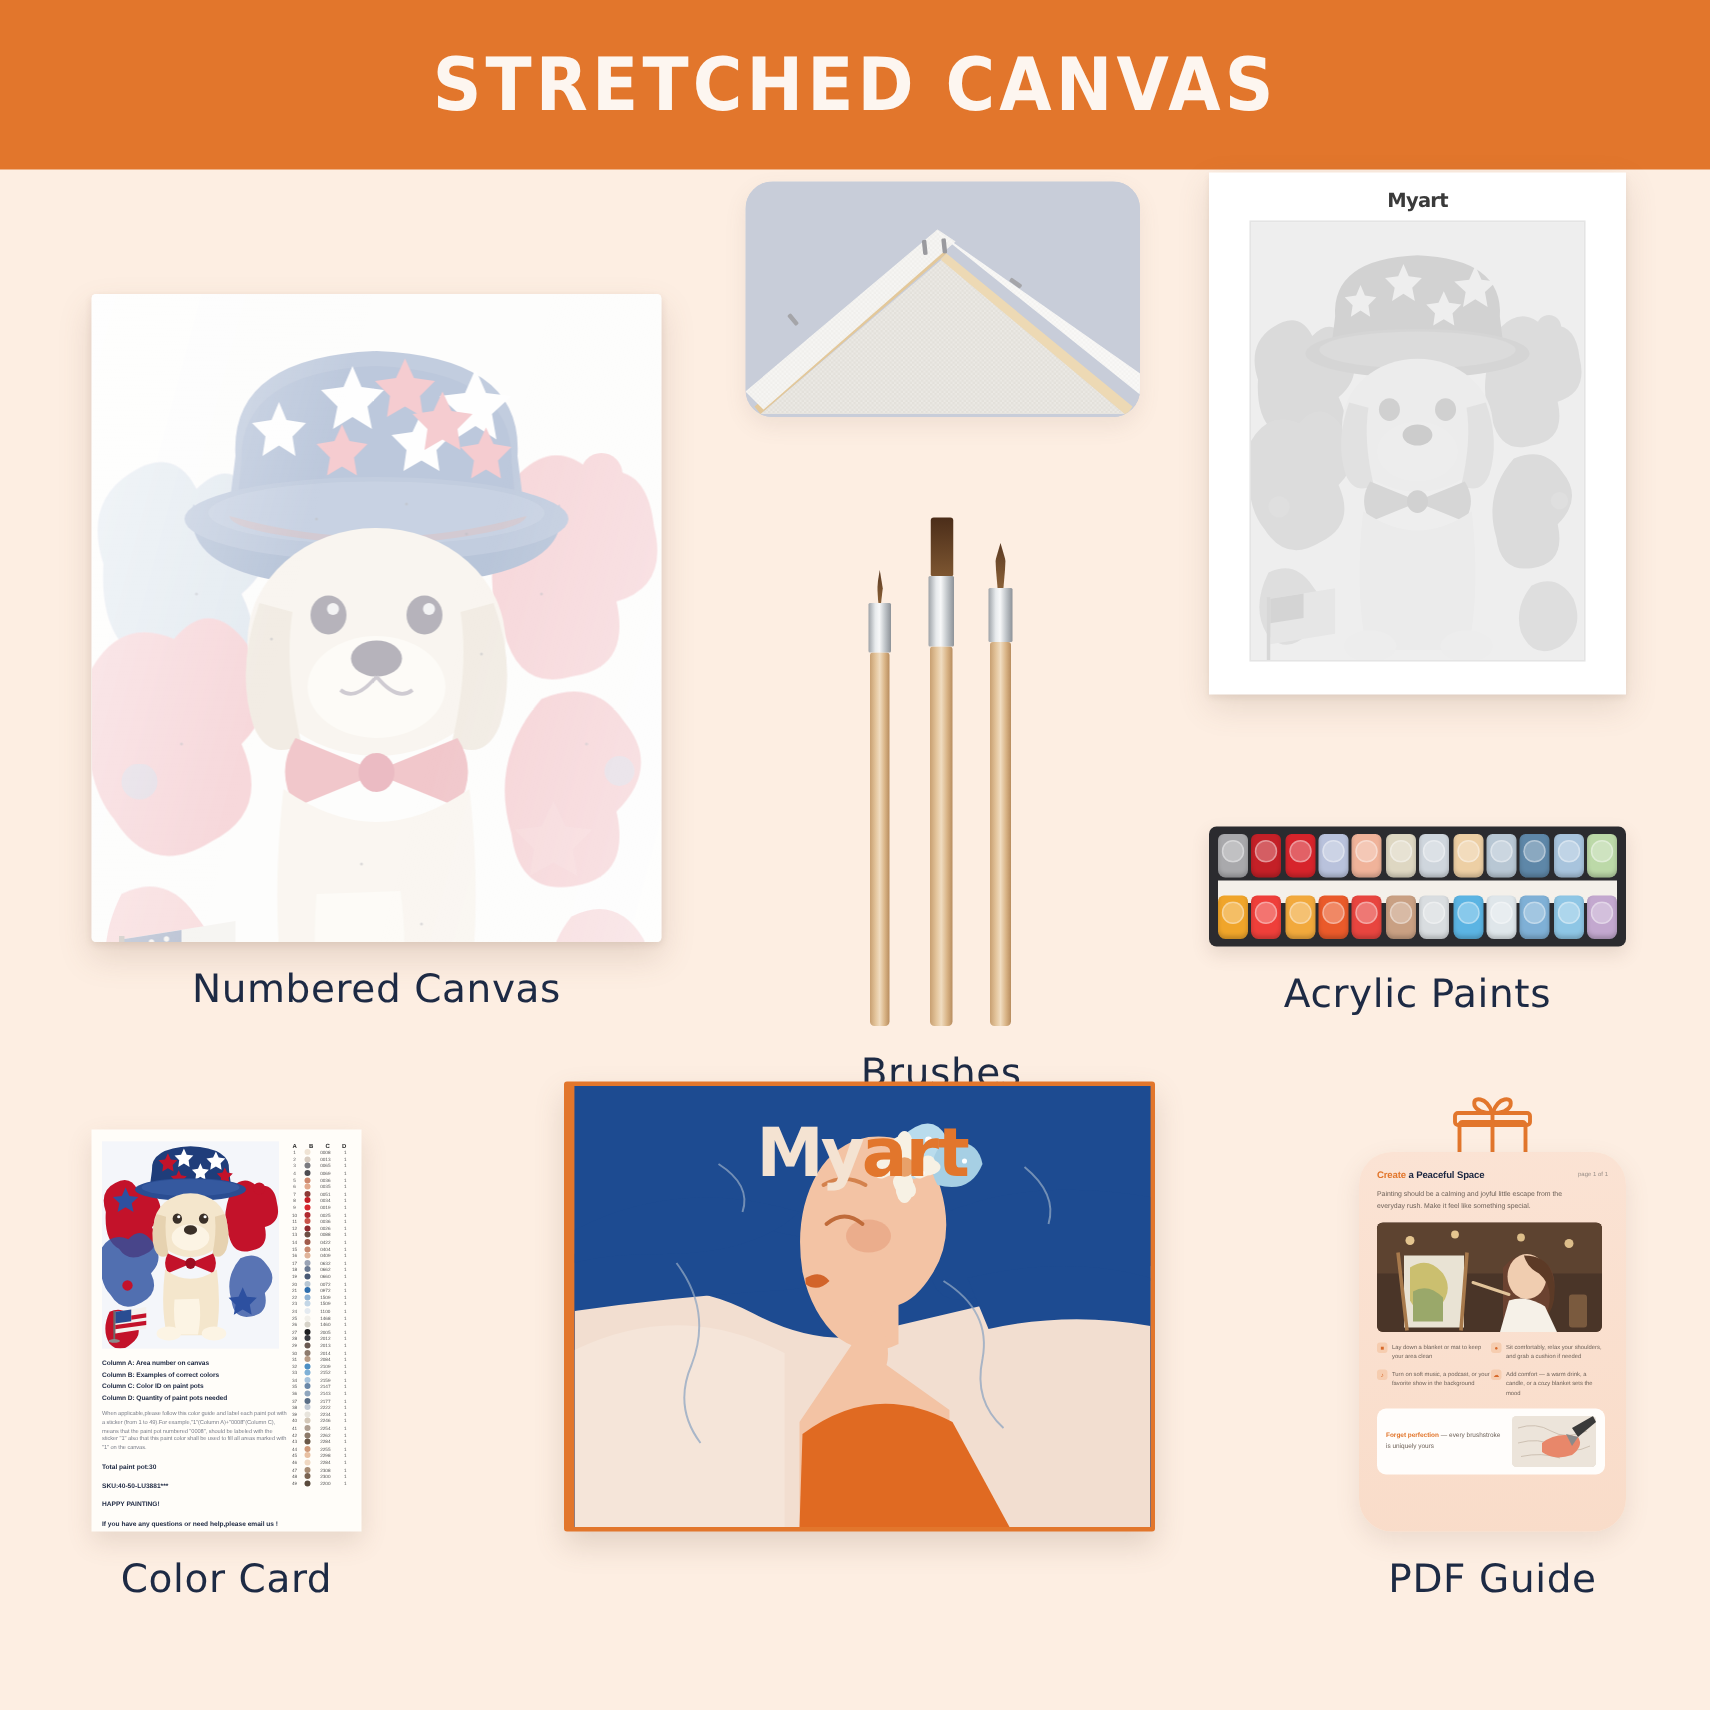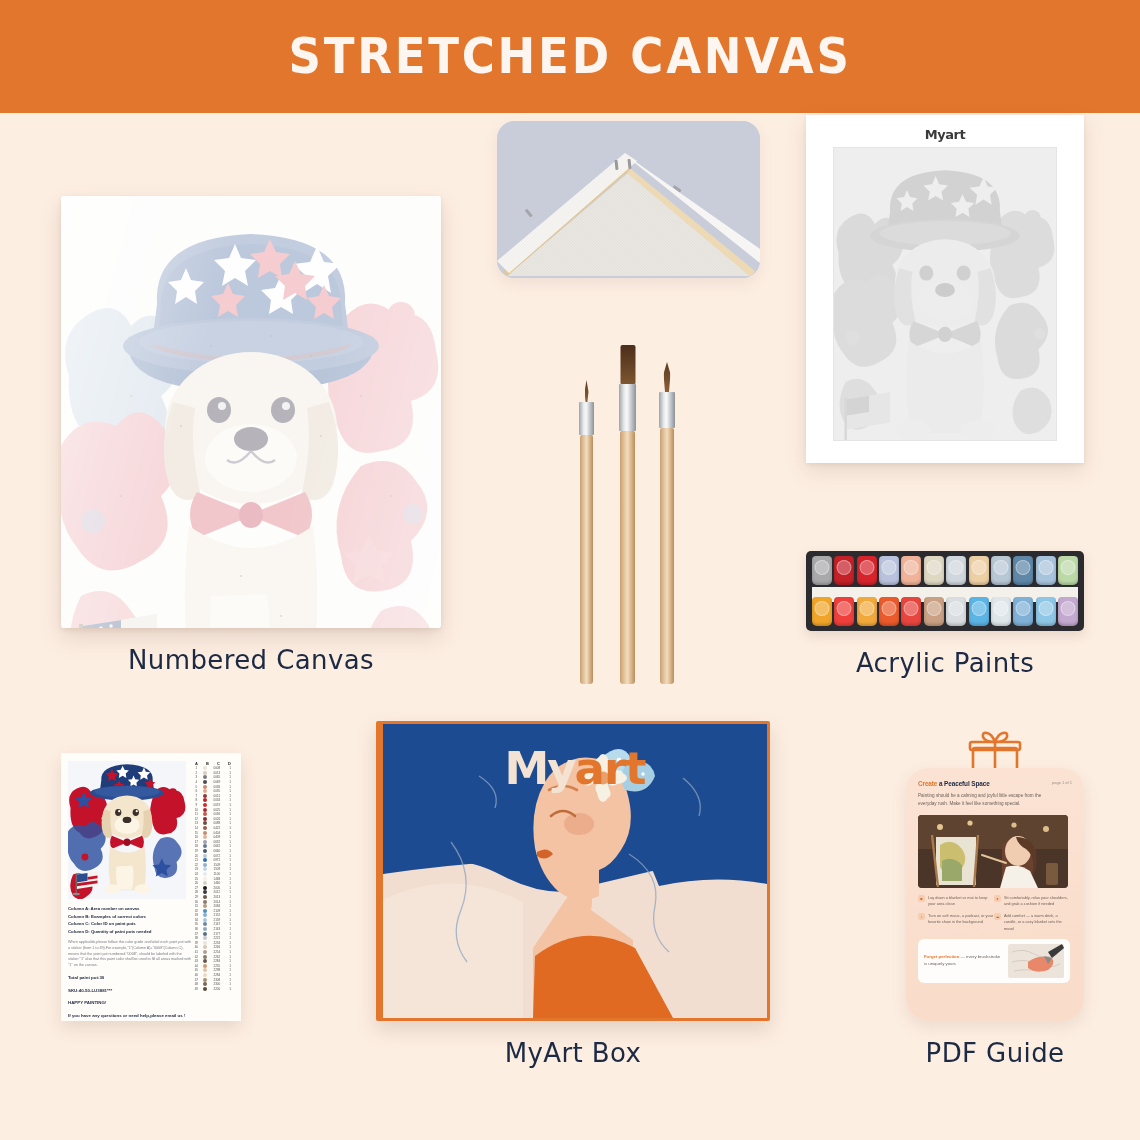--- a/index.html
+++ b/index.html
@@ -433,20 +433,21 @@
       <div class="brush-handle" style="height:253px;"></div>
       <div class="brush-ferrule" style="bottom:253px; height:47px;"></div>
       <div class="brush-tip" style="bottom:300px; width:15px; height:39px; background:linear-gradient(180deg,#4b2d19,#7d5631); border-radius:2px 2px 1px 1px;"></div>
     </div>
 
     <div class="brush" style="left:120px; width:14px; height:320px;">
       <div class="brush-handle" style="height:256px;"></div>
       <div class="brush-ferrule" style="bottom:256px; height:36px;"></div>
       <div class="brush-tip" style="bottom:292px; width:7px; height:30px; background:linear-gradient(180deg,#5b3a22,#8a6037); clip-path:polygon(50% 0,100% 40%,78% 100%,22% 100%,0 40%);"></div>
     </div>
+    <div class="caption" style="bottom:-47px">Brushes</div>
   </div>
 
   <div class="cell" id="acrylic-paints">
     <div class="paint-tray">
       <div class="paint-row top">
           <div class="pot" title="1033" style="background: rgb(169, 169, 172);"></div>
           <div class="pot" title="0034" style="background: rgb(196, 32, 39);"></div>
           <div class="pot" title="0023" style="background: rgb(215, 36, 43);"></div>
           <div class="pot" title="0073" style="background: rgb(185, 194, 220);"></div>
           <div class="pot" title="0037" style="background: rgb(240, 179, 154);"></div>
@@ -846,20 +847,21 @@
         <div class="bold">Column B: Examples of correct colors</div>
         <div class="bold">Column C: Color ID on paint pots</div>
         <div class="bold">Column D: Quantity of paint pots needed</div>
         <div class="small">When applicable,please follow this color guide and label each paint pot with a sticker (from 1 to 49).For example,"1"(Column A)+"0008"(Column C), means that the paint pot numbered "0008", should be labeled with the sticker "1" also that this paint color shall be used to fill all areas marked with "1" on the canvas.</div>
         <div class="tot">Total paint pot:30</div>
         <div class="tot">SKU:40-50-LU3881***</div>
         <div class="happy">HAPPY PAINTING!</div>
         <div class="happy">If you have any questions or need help,please email us !</div>
       </div>
     </div>
+    <div class="caption" style="bottom:-47px">Color Card</div>
   </div>
 
   <div class="cell" id="myart-box">
     <div class="box-outer">
       <div class="box-face">
         <svg class="box-art" viewBox="0 0 384 294" preserveAspectRatio="none">
           <rect width="384" height="294" fill="#1d4b91"></rect>
 
           <path d="M0 150 Q60 120 120 152 Q150 168 180 168 L384 120 L384 294 L0 294Z" fill="#f2ded0"></path>
           <path d="M0 176 Q70 142 140 178 L140 294 L0 294Z" fill="#f5e5d9"></path>
@@ -910,21 +912,20 @@
             <circle cx="236" cy="36" r="2.3"></circle>
             <circle cx="260" cy="50" r="1.7"></circle>
             <circle cx="232" cy="58" r="1.5"></circle>
           </g>
         </svg>
         <div class="box-logo">
           <span class="logo-my">My</span><span class="logo-art">art</span>
         </div>
       </div>
     </div>
-    <div class="caption" style="bottom:-47px">MyArt Box</div>
   </div>
 
   <div class="cell" id="pdf-guide">
     <svg class="gift-icon" width="56" height="42" viewBox="0 0 56 42">
       <g fill="none" stroke="#e2762c" stroke-width="2.6" stroke-linejoin="round">
         <rect x="6" y="17" width="44" height="23" rx="2"></rect>
         <rect x="3" y="11" width="50" height="8" rx="2"></rect>
         <path d="M28 11 L28 40"></path>
         <path d="M28 11 Q18 11 16 6 Q15 1 20 2 Q25 3 28 11Z"></path>
         <path d="M28 11 Q38 11 40 6 Q41 1 36 2 Q31 3 28 11Z"></path>

